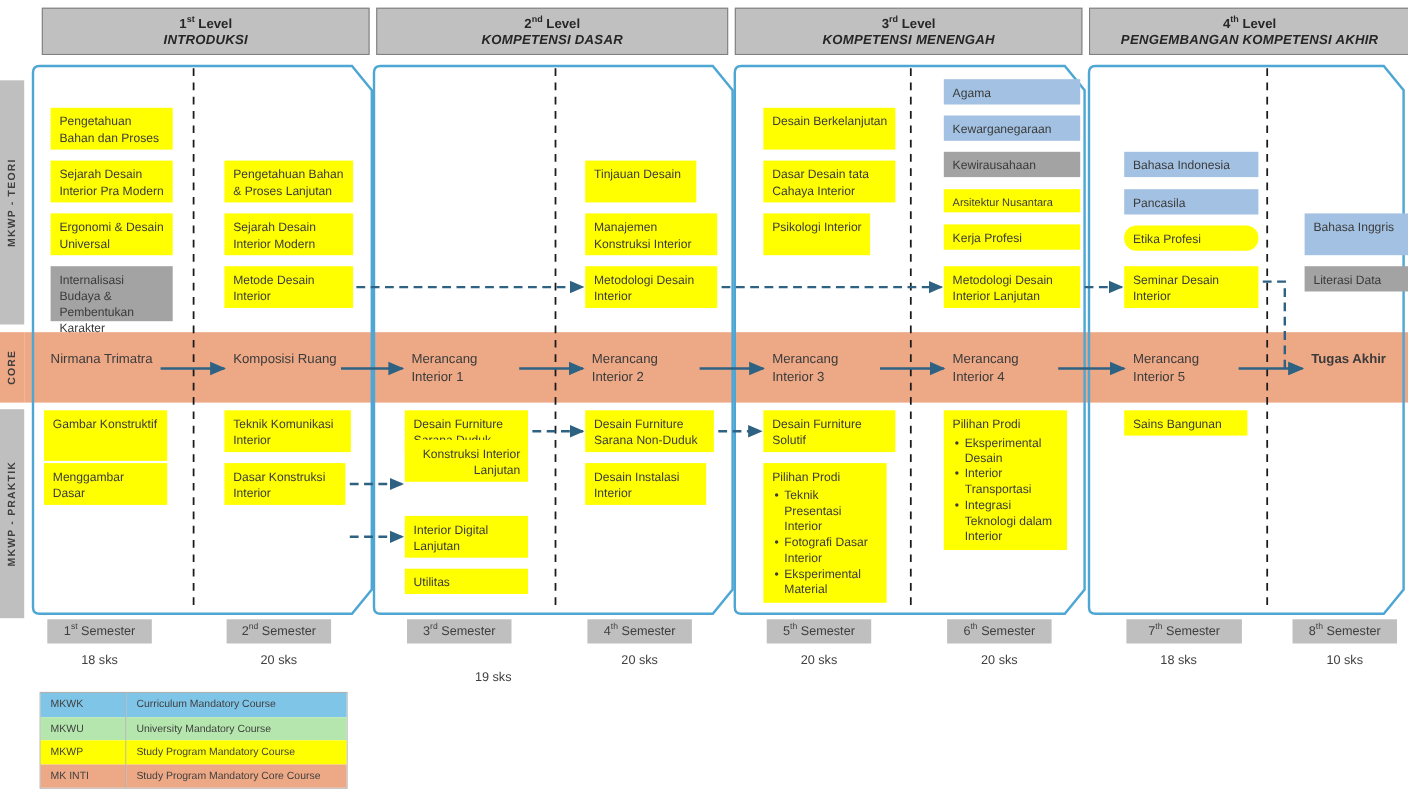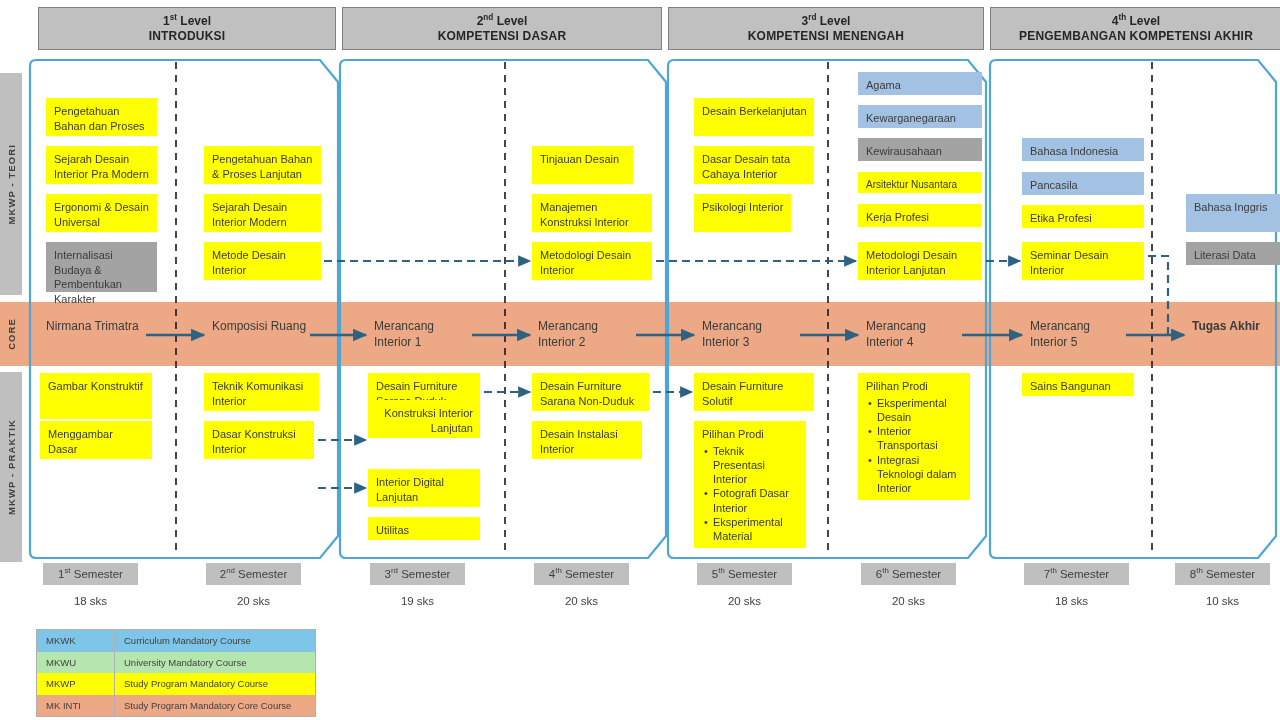--- a/index.html
+++ b/index.html
@@ -5,21 +5,21 @@
   html,body{margin:0;padding:0;background:#ffffff;}
   body{width:1280px;height:720px;position:relative;overflow:hidden;
        font-family:"Liberation Sans","DejaVu Sans",sans-serif;color:#404040;}
   #stage{position:absolute;left:0;top:0;width:1280px;height:720px;}
 
   
   .level-hdr{position:absolute;background:#c0c0c0;border:1px solid #808080;
     display:flex;flex-direction:column;align-items:center;justify-content:center;
     color:#262626;line-height:1.25;}
   .level-hdr .l1{font-size:12px;font-weight:bold;}
-  .level-hdr .l2{font-size:12px;font-weight:bold;letter-spacing:.2px;}
+  .level-hdr .l2{font-size:12px;font-weight:bold;letter-spacing:.2px;font-style:italic;}
   sup{font-size:.68em;vertical-align:super;line-height:0;}
 
   
   .sideband{position:absolute;left:0;width:22px;background:#bfbfbf;
     display:flex;align-items:center;justify-content:center;}
   .sideband span{writing-mode:vertical-rl;transform:rotate(180deg);
     font-size:9.5px;font-weight:bold;letter-spacing:1.1px;color:#404040;white-space:nowrap;}
   .sideband.core{background:#eda886;}
 
   
@@ -149,21 +149,21 @@
 
   <div class="box mkwk" style="left:858px;top:72px;width:124px;height:23px;">Agama</div>
   <div class="box mkwk" style="left:858px;top:105px;width:124px;height:23px;">Kewarganegaraan</div>
   <div class="box mkwu" style="left:858px;top:138px;width:124px;height:23px;">Kewirausahaan</div>
   <div class="box mkwp small" style="left:858px;top:172px;width:124px;height:21px;">Arsitektur Nusantara</div>
   <div class="box mkwp" style="left:858px;top:204px;width:124px;height:23px;">Kerja Profesi</div>
   <div class="box mkwp" style="left:858px;top:242px;width:124px;height:38px;">Metodologi Desain Interior Lanjutan</div>
 
   <div class="box mkwk" style="left:1022px;top:138px;width:122px;height:23px;">Bahasa Indonesia</div>
   <div class="box mkwk" style="left:1022px;top:172px;width:122px;height:23px;">Pancasila</div>
-  <div class="box mkwp" style="left:1022px;top:205px;width:122px;height:23px;">Etika Profesi</div>
+  <div class="box mkwp" style="left:1022px;top:205px;width:122px;height:23px;border-radius:11px;">Etika Profesi</div>
   <div class="box mkwp" style="left:1022px;top:242px;width:122px;height:38px;">Seminar Desain Interior</div>
 
   <div class="box mkwk" style="left:1186px;top:194px;width:94px;height:38px;">Bahasa Inggris</div>
   <div class="box mkwu" style="left:1186px;top:242px;width:94px;height:23px;">Literasi Data</div>
 
   <div class="corelbl" style="left:46px;top:318px;width:96px;">Nirmana Trimatra</div>
   <div class="corelbl" style="left:212px;top:318px;width:96px;">Komposisi Ruang</div>
   <div class="corelbl" style="left:374px;top:318px;width:96px;">Merancang Interior 1</div>
   <div class="corelbl" style="left:538px;top:318px;width:96px;">Merancang Interior 2</div>
   <div class="corelbl" style="left:702px;top:318px;width:96px;">Merancang Interior 3</div>
@@ -245,21 +245,21 @@
   <div class="sks" style="left:43px;top:595px;width:95px;">18 sks</div>
 
   <div class="sem" style="left:206px;top:563px;width:95px;">
     <span>2</span><sup>nd</sup>&nbsp;<span>Semester</span>
   </div>
   <div class="sks" style="left:206px;top:595px;width:95px;">20 sks</div>
 
   <div class="sem" style="left:370px;top:563px;width:95px;">
     <span>3</span><sup>rd</sup>&nbsp;<span>Semester</span>
   </div>
-  <div class="sks" style="left:370px;top:595px;width:95px;">19 sks</div>
+  <div class="sks" style="left:370px;top:610px;width:95px;text-align:right;">19 sks</div>
 
   <div class="sem" style="left:534px;top:563px;width:95px;">
     <span>4</span><sup>th</sup>&nbsp;<span>Semester</span>
   </div>
   <div class="sks" style="left:534px;top:595px;width:95px;">20 sks</div>
 
   <div class="sem" style="left:697px;top:563px;width:95px;">
     <span>5</span><sup>th</sup>&nbsp;<span>Semester</span>
   </div>
   <div class="sks" style="left:697px;top:595px;width:95px;">20 sks</div>

